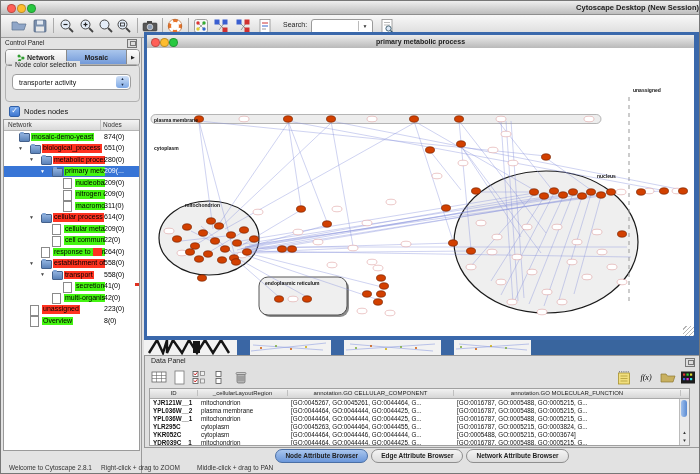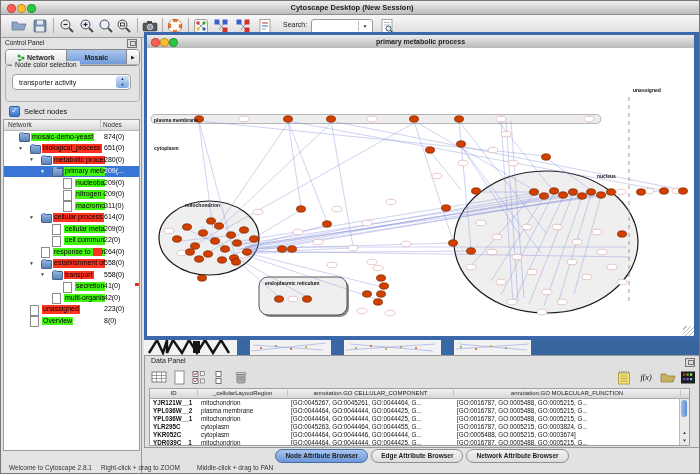--- a/index.html
+++ b/index.html
@@ -3,21 +3,21 @@
 <meta charset="utf-8">
 <style>
   html,body{margin:0;padding:0;background:#fff;}
   .app{position:relative;width:700px;height:474px;background:#e2e2e2;
        font-family:"Liberation Sans",sans-serif;overflow:hidden;
        border:1px solid #777;box-sizing:border-box;}
   
   .titlebar{position:absolute;left:0;top:0;right:0;height:13px;
     background:linear-gradient(#efefef,#bdbdbd);border-bottom:1px solid #8e8e8e;}
   .light{position:absolute;top:3px;width:7px;height:7px;border-radius:50%;border:0.5px solid rgba(0,0,0,.25);}
-  .win-title{position:absolute;left:4px;right:0;text-align:center;font-size:7.5px;font-weight:bold;
+  .win-title{position:absolute;left:4px;right:0;text-align:right;font-size:7.5px;font-weight:bold;
     color:#1c1c1c;line-height:13px;}
   
   .toolbar{position:absolute;left:0;top:14px;right:0;height:22px;
     background:linear-gradient(#f8f8f8,#d8d8d8);border-bottom:1px solid #9c9c9c;}
   .tbtn{position:absolute;top:2px;width:20px;height:18px;display:flex;align-items:center;justify-content:center;}
   .tsep{position:absolute;top:3px;width:1px;height:15px;background:#ababab;}
   .search-label{position:absolute;left:282px;top:6px;font-size:7px;color:#222;}
   .search-box{position:absolute;left:310px;top:4px;width:60px;height:14px;background:#fff;
     border:1px solid #9a9a9a;border-radius:3px;}
   .search-arrow{position:absolute;right:1px;top:1px;width:12px;height:10px;font-size:5px;color:#333;
@@ -258,21 +258,21 @@
       <div class="combo">
         <span>transporter activity</span>
         <span class="combo-btn">
             <span>▲</span>
             <span>▼</span>
           </span>
       </div>
     </div>
     <div class="checkbox-row">
       <span class="checkbox">✓</span>
-      <span class="checkbox-label">Select nodes</span>
+      <span class="checkbox-label">Nodes nodes</span>
     </div>
     <div class="tree-box">
       <div class="tree-header">
         <span class="c1">Network</span>
         <span class="hd"></span>
         <span class="c2">Nodes</span>
       </div>
       <div class="tree-rows">
           <div class="tree-row">
             <span class="ic folder" style="left: 15px;"></span>

